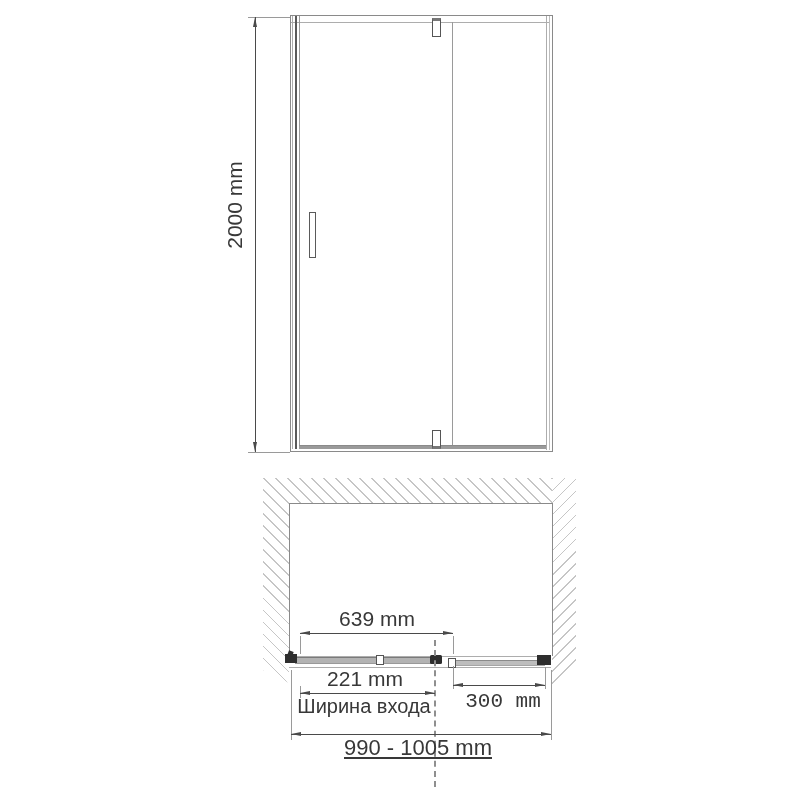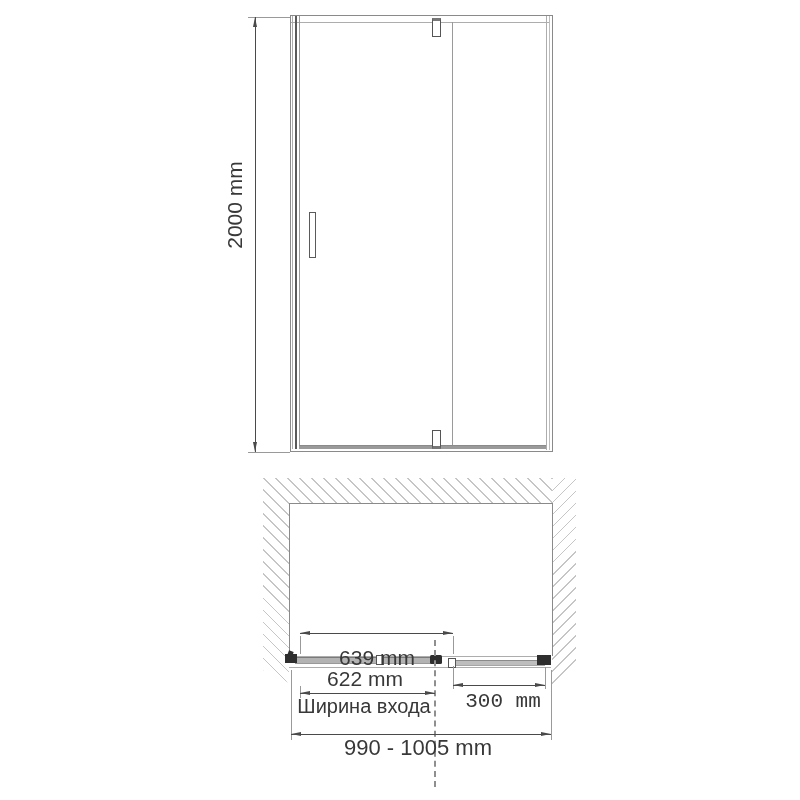--- a/index.html
+++ b/index.html
@@ -87,37 +87,37 @@
     <div class="clip" style="left:448px;top:657.5px;width:6px;height:8px;"></div>
     <div class="hw" style="left:537px;top:654.5px;width:14px;height:10px;"></div>
 
     <div class="dashedline" style="left:434px;top:640px;height:147px;"></div>
 
     <div class="vline extline" style="left:299.5px;top:636px;height:18px;"></div>
     <div class="vline extline" style="left:452.5px;top:636px;height:18px;"></div>
     <div class="hline dimline" style="left:300px;top:632.5px;width:153px;"></div>
     <div class="arr a-left" style="left:300px;top:630.5px;"></div>
     <div class="arr a-right" style="left:443px;top:630.5px;"></div>
-    <div class="dim-label" style="left:297px;top:607px;width:160px;margin-top:39px;">639 mm</div>
+    <div class="dim-label" style="left:297px;top:607px;width:160px;">639 mm</div>
 
     <div class="vline extline" style="left:299.5px;top:686px;height:12px;"></div>
     <div class="hline dimline" style="left:300px;top:692.5px;width:135px;"></div>
     <div class="arr a-left" style="left:300px;top:690.5px;"></div>
     <div class="arr a-right" style="left:425px;top:690.5px;"></div>
-    <div class="dim-label" style="left:285px;top:667px;width:160px;">622 mm</div>
+    <div class="dim-label" style="left:285px;top:667px;width:160px;">221 mm</div>
     <div class="dim-label" style="left:279px;top:694px;width:170px;font-size:20px;">Ширина входа</div>
 
     <div class="vline extline" style="left:452.5px;top:666px;height:23px;"></div>
     <div class="vline extline" style="left:544.5px;top:667px;height:22px;"></div>
     <div class="hline dimline" style="left:453px;top:684.5px;width:92px;"></div>
     <div class="arr a-left" style="left:453px;top:682.5px;"></div>
     <div class="arr a-right" style="left:535px;top:682.5px;"></div>
     <div class="dim-label" style="left:423px;top:690px;width:160px;font-family:Liberation Mono, monospace;">300 mm</div>
 
     <div class="vline extline" style="left:290.5px;top:670px;height:70px;"></div>
     <div class="vline extline" style="left:550.5px;top:670px;height:70px;"></div>
     <div class="hline dimline" style="left:291px;top:733.5px;width:260px;"></div>
     <div class="arr a-left" style="left:291px;top:731.5px;"></div>
     <div class="arr a-right" style="left:541px;top:731.5px;"></div>
-    <div class="dim-label" style="left:308px;top:735px;width:220px;font-size:22px;line-height:26px;">990 - 1005 mm</div>
+    <div class="dim-label" style="left:308px;top:735px;width:220px;font-size:22px;line-height:26px;text-decoration:underline;">990 - 1005 mm</div>
   </div>
 
 </div>
 
 </body></html>

